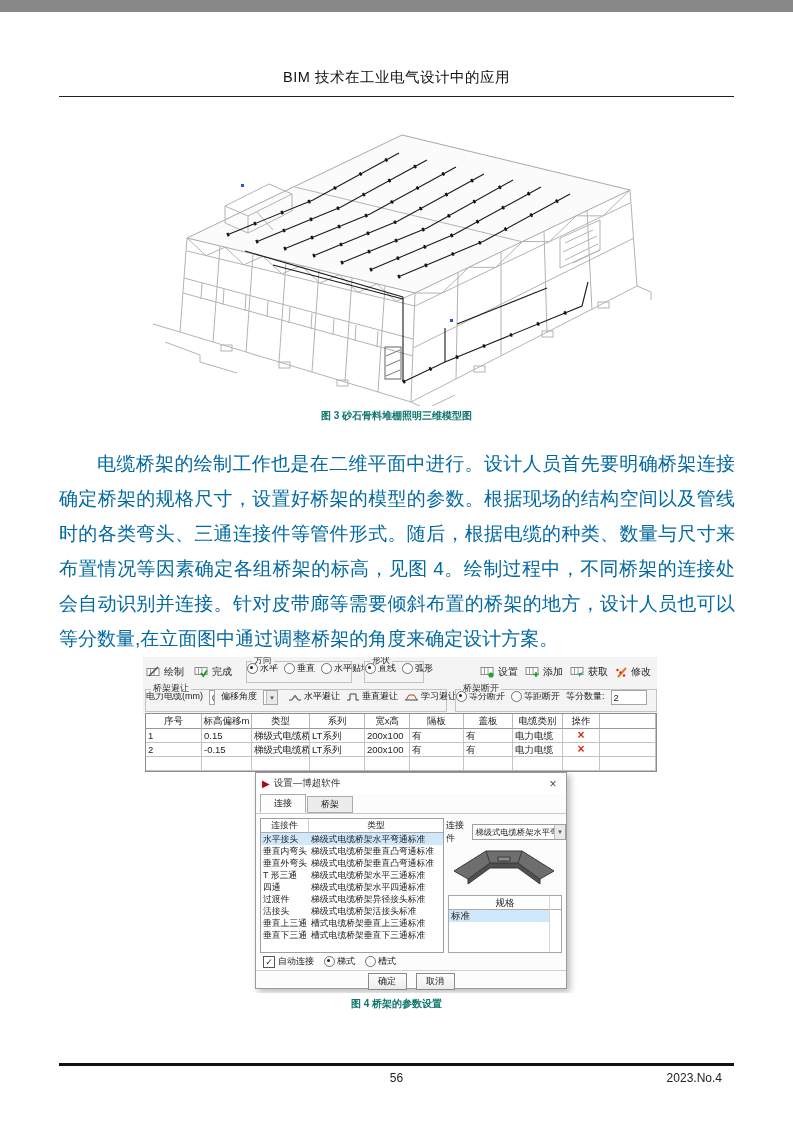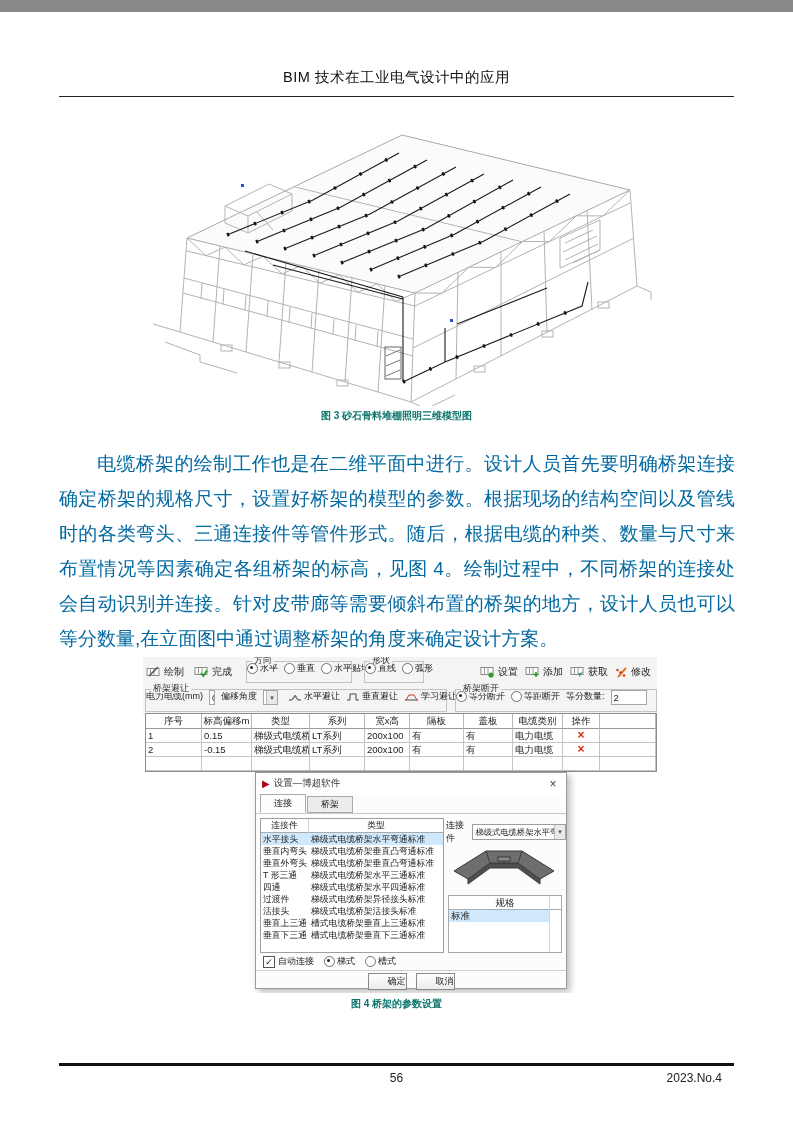--- a/index.html
+++ b/index.html
@@ -90,21 +90,21 @@
   .spec{position:absolute;left:192px;top:122px;width:112px;height:56px;border:1px solid #a8a8a8;background:#fff;}
   .spec .sh{height:13px;line-height:13px;text-align:center;border-bottom:1px solid #ababab;}
   .spec .scol{position:absolute;top:0;bottom:0;right:11px;border-left:1px solid #d5d5d5;}
   .spec .sv{height:12px;line-height:12px;padding:0 2px;background:#cfe8fc;margin-right:12px;}
 
   .chk-row{position:absolute;left:7px;top:182px;display:flex;align-items:center;gap:10px;font-size:9px;}
   .chk{width:10px;height:10px;border:1px solid #555;background:#fff;text-align:center;
        line-height:10px;font-size:9px;color:#222;display:inline-block;}
   .btn-rule{position:absolute;left:0;right:0;top:197px;border-top:1px solid #cfcfcf;}
   .dlg-btns{position:absolute;left:0;right:0;top:200px;display:flex;justify-content:center;gap:9px;}
-  .dlg-btn{width:37px;height:15px;line-height:14px;text-align:right;font-size:9px;
+  .dlg-btn{width:37px;height:15px;line-height:14px;text-align:center;font-size:9px;
            border:1px solid #8a8a8a;background:linear-gradient(#fefefe,#ececec);}
 
   
   .footer-rule{position:absolute;top:1051px;left:59px;width:675px;height:3px;background:#111;}
   .footer-page{position:absolute;top:1059px;left:0;width:100%;text-align:center;font-size:12px;color:#222;}
   .footer-issue{position:absolute;top:1059px;left:47px;width:675px;text-align:right;font-size:12px;color:#222;}
 
   svg{display:block;}
 </style>
 </head>

